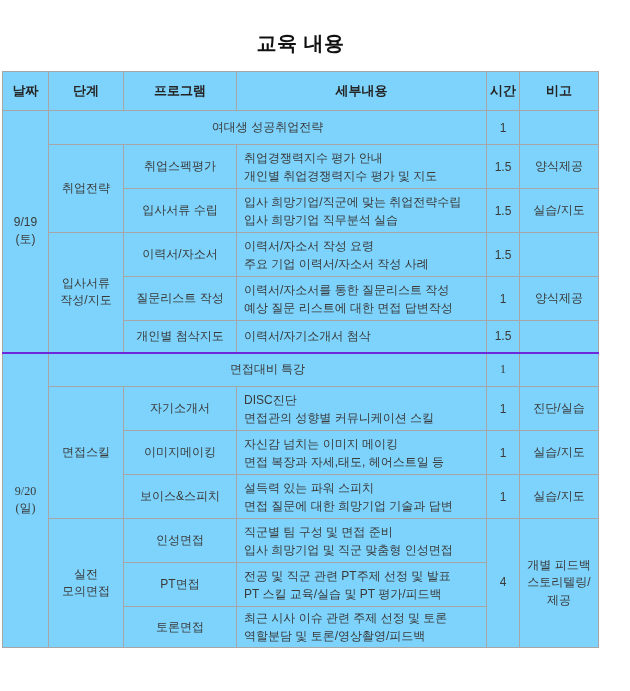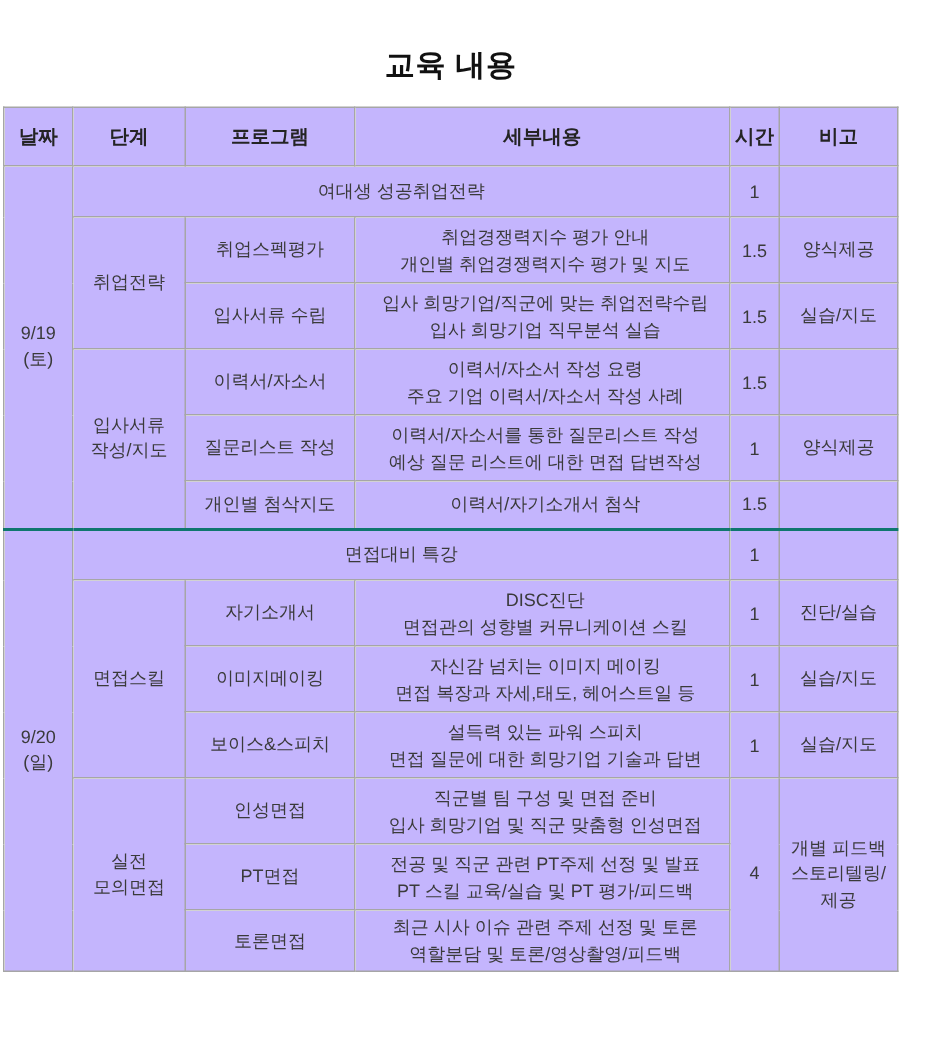--- a/index.html
+++ b/index.html
@@ -33,50 +33,50 @@
     table-layout: fixed;
   }
   .edu-table th, .edu-table td {
     border: 1px solid #a6a6a6;
     font-size: 12px;
     color: #3a3a3a;
     text-align: center;
     vertical-align: middle;
     padding: 2px 3px;
     overflow: hidden;
-    background: #c4b5fd;
+    background: #7dd3fc;
   }
   .edu-table thead th {
     font-size: 13px;
     font-weight: 700;
     color: #242424;
     height: 34px;
   }
   col.c-date    { width: 46px; }
   col.c-stage   { width: 75px; }
   col.c-program { width: 113px; }
   col.c-detail  { width: 250px; }
   col.c-hours   { width: 33px; }
   col.c-note    { width: 79px; }
 
   td.detail {
-    text-align: center;
+    text-align: left;
     padding-left: 7px;
     white-space: pre-line;
     line-height: 1.5;
   }
   td.pre { white-space: pre-line; line-height: 1.45; }
 
   tr.rs { height: 34px; }  
   tr.rd { height: 44px; }  
   tr.rx { height: 32px; }  
   tr.rl { height: 37px; }  
 
   
-  tr.sec-start td { border-top: 2px solid #0f766e; }
+  tr.sec-start td { border-top: 2px solid #6d28d9; font-family: Liberation Serif, serif; }
 
   .footer-note {
     width: 596px;
     margin: 9px auto 0 auto;
     text-align: right;
     font-size: 12px;
     font-weight: 700;
     color: #1c1c1c;
   }
 </style>

